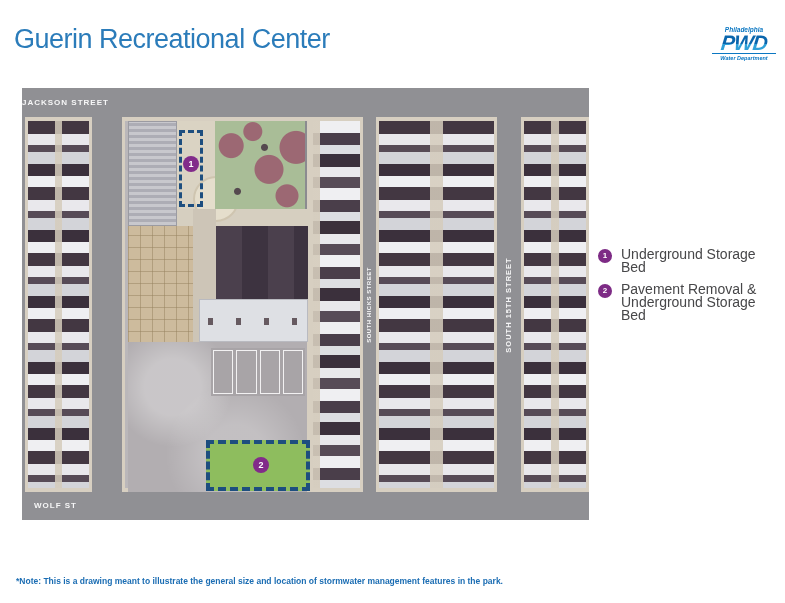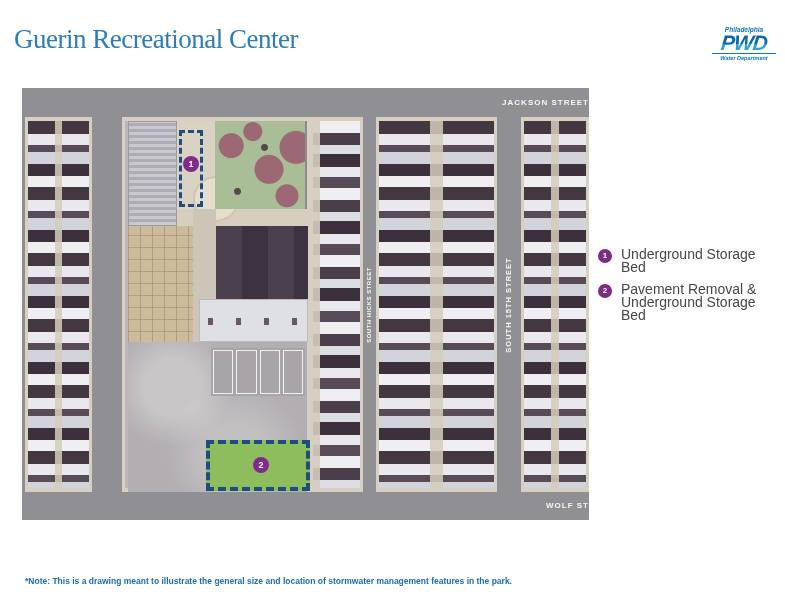--- a/index.html
+++ b/index.html
@@ -1,36 +1,36 @@
 <!DOCTYPE html>
 <html><head>
 <meta charset="utf-8">
 <style>
   html,body{margin:0;padding:0;background:#ffffff;}
   .page{position:relative;width:785px;height:603px;background:#ffffff;overflow:hidden;
         font-family:"Liberation Sans",sans-serif;}
 
   
-  .title{position:absolute;left:14px;top:20px;font-family:Liberation Serif, serif;
+  .title{position:absolute;left:14px;top:20px;font-family:Liberation Sans, sans-serif;
          font-size:27px;line-height:38px;color:#2b7cba;letter-spacing:-0.5px;}
   .logo{position:absolute;left:712px;top:26px;width:64px;text-align:center;color:#0b77c2;}
   .logo .city{font-size:6.5px;font-style:italic;font-weight:bold;display:block;line-height:7px;}
   .logo .acronym{display:block;font-size:21px;line-height:20px;font-weight:bold;font-style:italic;
          letter-spacing:-1px;transform:skewX(-6deg);
          background:linear-gradient(180deg,#0a66ad 0 54%,#2fa0d8 54% 100%);
          -webkit-background-clip:text;background-clip:text;-webkit-text-fill-color:transparent;}
   .logo .dept{font-size:5.5px;font-style:italic;font-weight:bold;display:block;line-height:7px;
          border-top:1px solid #0b77c2;padding-top:1px;}
 
   
   .map{position:absolute;left:22px;top:88px;width:567px;height:432px;background:#909094;overflow:hidden;}
   .street-label{position:absolute;color:rgba(255,255,255,0.92);font-size:8px;font-weight:bold;
-         letter-spacing:1px;text-align:right;}
+         letter-spacing:1px;text-align:left;}
   .street-top{left:0;right:0;top:0;height:29px;line-height:29px;}
-  .street-bottom{left:4px;right:0;bottom:0;height:28px;line-height:28px;}
+  .street-bottom{left:12px;right:0;bottom:0;height:28px;line-height:28px;}
   .vlabel{writing-mode:vertical-rl;transform:rotate(180deg);font-size:7.5px;font-weight:bold;
          color:rgba(255,255,255,0.92);letter-spacing:1px;position:absolute;top:50%;
          translate:0 -50%;height:auto;}
   .strip16{left:0;top:29px;bottom:28px;width:28px;position:absolute;}
   .striphicks{left:341px;top:29px;bottom:28px;width:13px;position:absolute;}
   .strip15{left:475px;top:29px;bottom:28px;width:24px;position:absolute;}
   .strip16 .vlabel{left:9px;}
   .striphicks .vlabel{left:3px;font-size:6px;letter-spacing:0.5px;}
   .strip15 .vlabel{left:7px;}
 
@@ -102,21 +102,21 @@
 
   
   .legend{position:absolute;left:598px;top:248px;width:180px;}
   .legend-item{display:flex;margin-bottom:9px;}
   .legend-dot{width:14px;height:14px;border-radius:50%;background:#7d2b85;color:#fff;
         font-size:8px;font-weight:bold;text-align:center;line-height:14px;flex:0 0 14px;
         margin-right:9px;margin-top:1px;}
   .legend-text{font-size:14px;line-height:13px;color:#474749;}
 
   
-  .note{position:absolute;left:25px;top:576px;width:620px;font-size:8.5px;font-weight:bold;
+  .note{position:absolute;left:16px;top:576px;width:620px;font-size:8.5px;font-weight:bold;
         color:#1b6db3;}
 </style>
 </head>
 <body>
 
 <div class="page">
 
   <div class="title">Guerin Recreational Center</div>
 
   <div class="logo">

